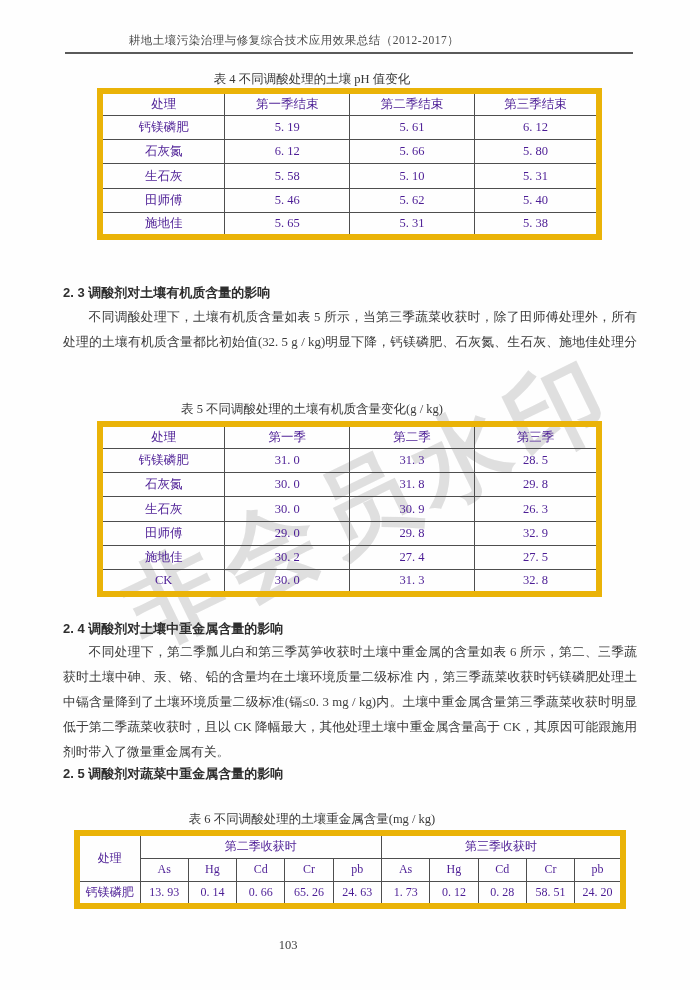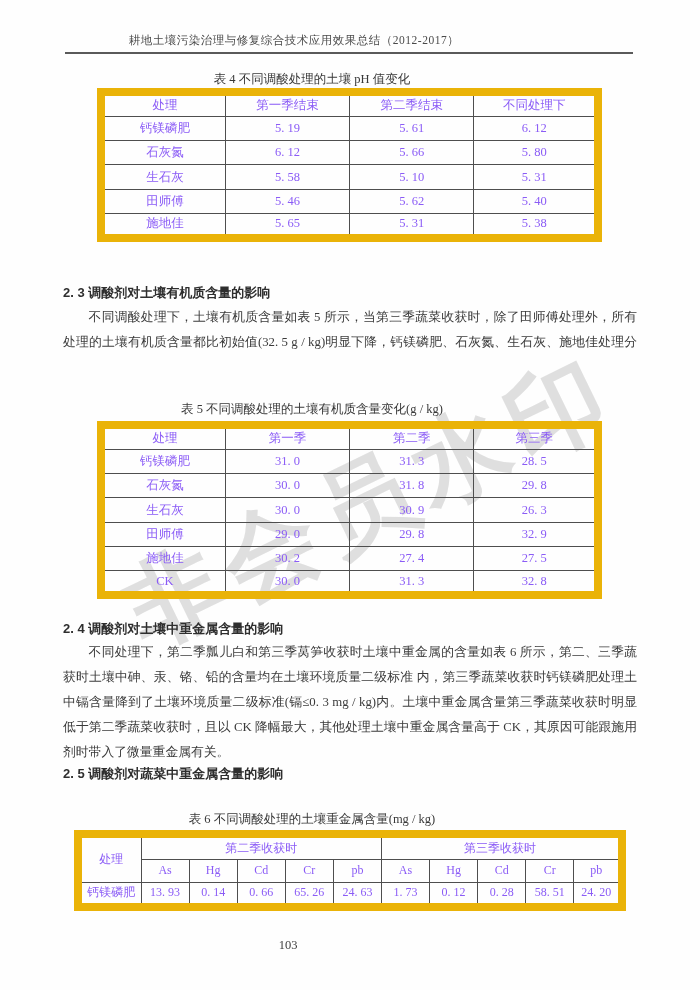--- a/index.html
+++ b/index.html
@@ -31,21 +31,21 @@
 
   
   .tbl-title { position:absolute; left:0; width:624px; z-index:1;
     text-align:center; font-size:12.5px; color:#383838; }
   #t4-title { top:71px; }
   #t5-title { top:401px; }
   #t6-title { top:811px; }
 
   
   table.tbl { position:absolute; z-index:1; border-collapse:collapse; table-layout:fixed;
-    font-size:12.5px; color:#8b5cf6; border:8px solid #eab308; }
+    font-size:12.5px; color:#4c1d95; border:6px solid #eab308; }
   .tbl th, .tbl td { border:1px solid #4e4e4e; text-align:center; vertical-align:middle;
     font-weight:normal; padding:0; overflow:hidden; }
   #table4 { top:88px;  left:97px; width:505px; }
   #table5 { top:421px; left:97px; width:505px; }
   .t45 tr { height:24.3px; }
   #table6 { top:830px; left:74px; width:552px; font-size:12px; }
   .t6 col.c0 { width:63px; }
   .t6 tr.r1 { height:25px; }
   .t6 tr.r2 { height:23px; }
   .t6 tr.r3 { height:25px; }
@@ -81,21 +81,21 @@
   <div class="runhead">耕地土壤污染治理与修复综合技术应用效果总结（2012-2017）</div>
   <div class="runrule"></div>
 
   <div class="tbl-title" id="t4-title">表 4 不同调酸处理的土壤 pH 值变化</div>
   <table class="tbl t45" id="table4">
     <tbody>
         <tr>
       <th>处理</th>
       <th>第一季结束</th>
       <th>第二季结束</th>
-      <th>不同处理下</th>
+      <th>第三季结束</th>
     </tr>
     <tr>
       <td>钙镁磷肥</td>
       <td>5. 19</td>
       <td>5. 61</td>
       <td>6. 12</td>
     </tr>
     <tr>
       <td>石灰氮</td>
       <td>6. 12</td>

